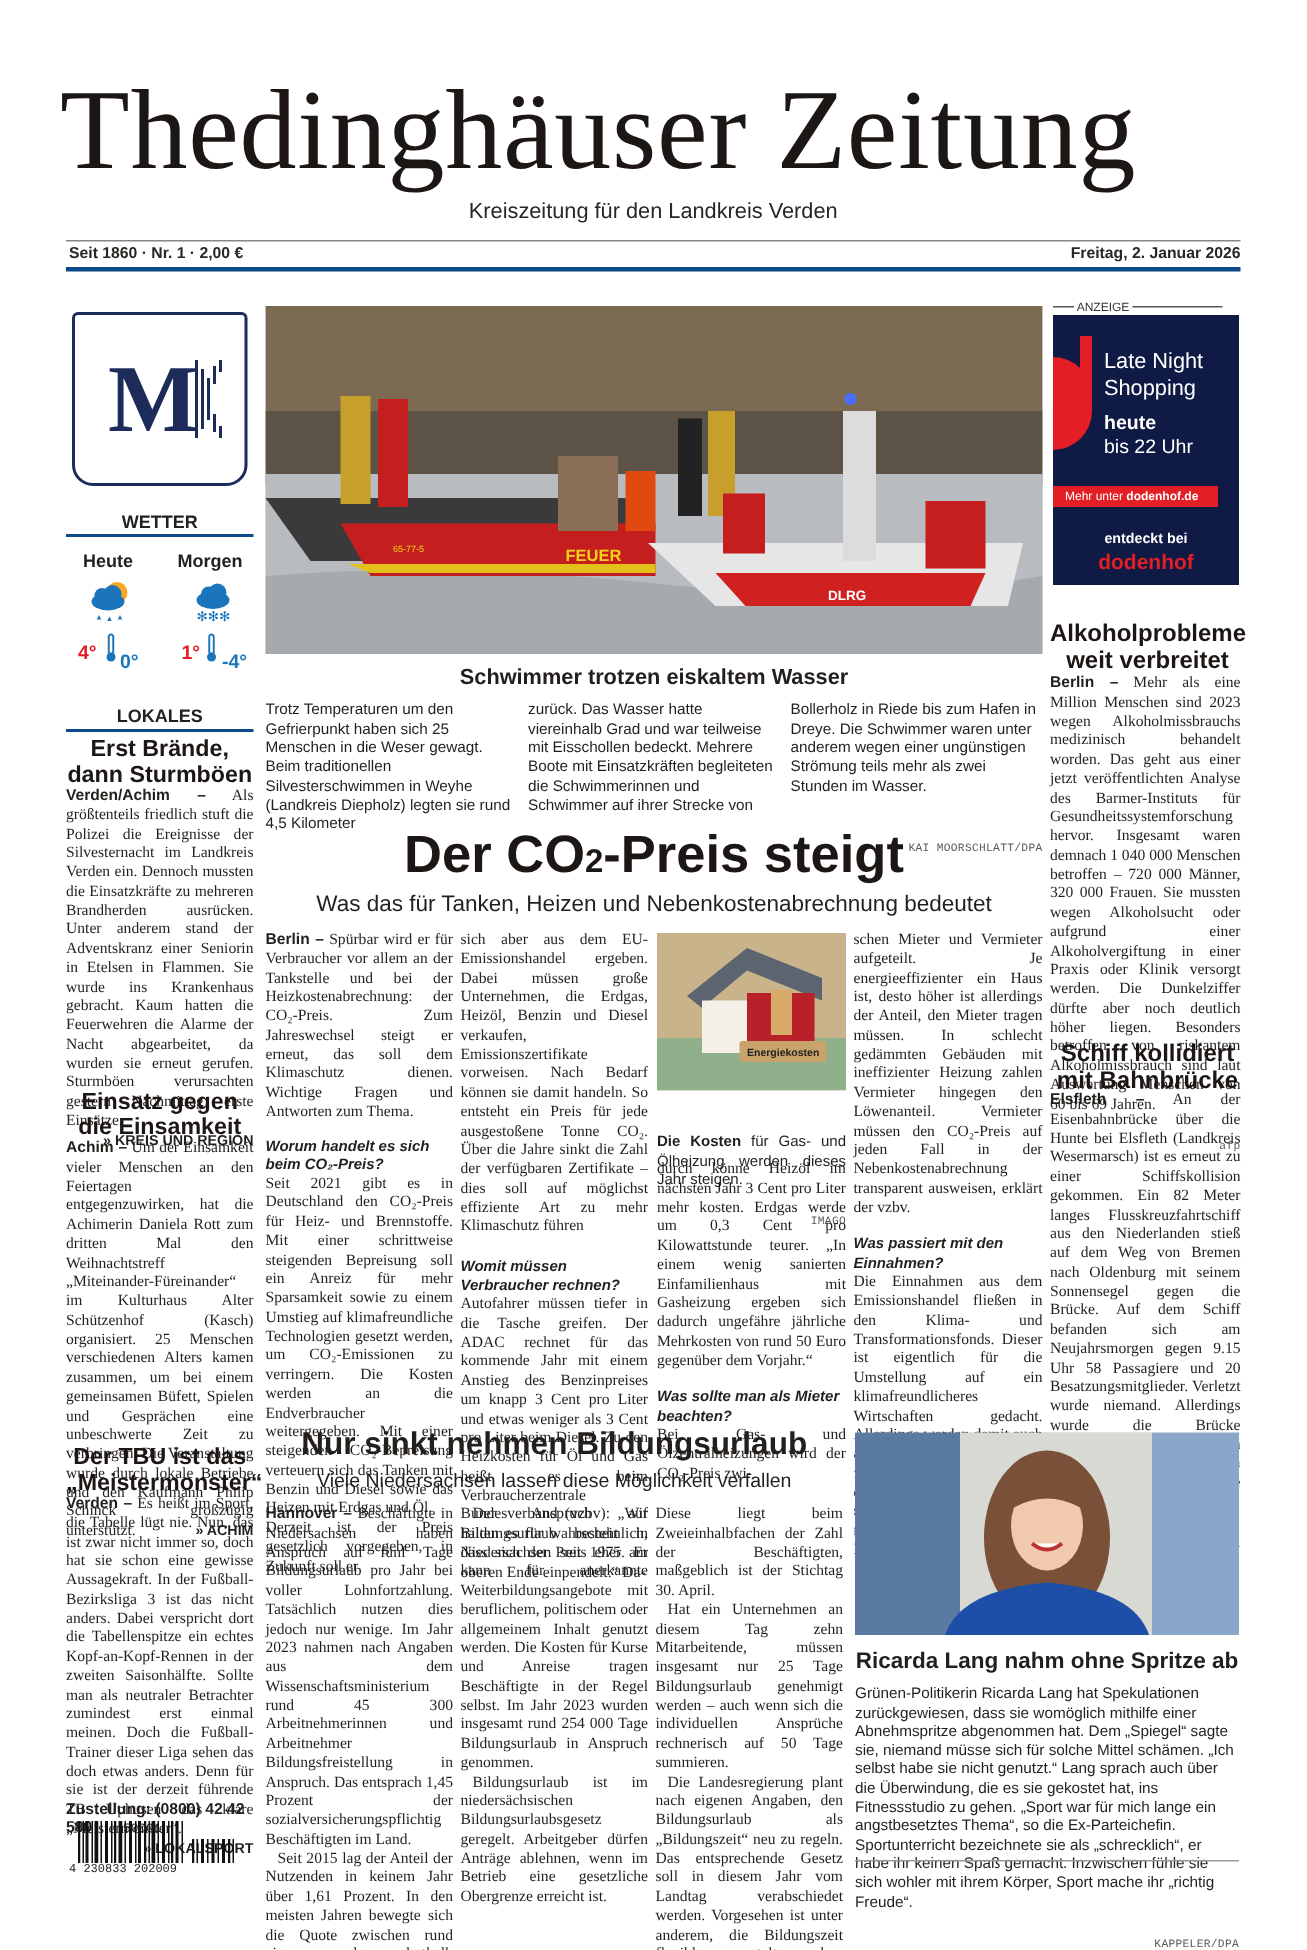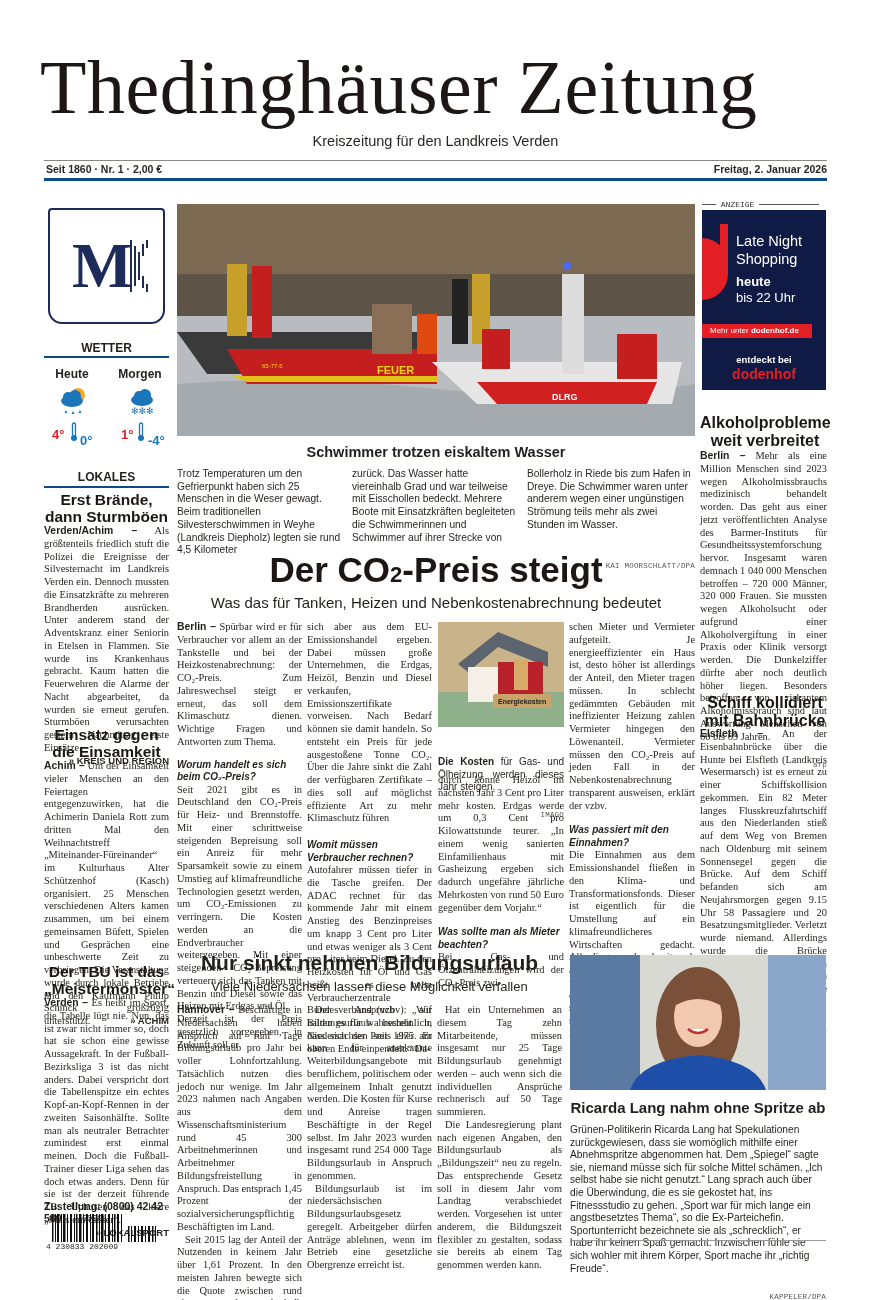--- a/index.html
+++ b/index.html
@@ -59,21 +59,21 @@
   #photo-caption-head { left: 177px; top: 444px; width: 518px; text-align: center; font-family: "Liberation Sans", sans-serif; font-weight: bold; font-size: 14.5px; }
   .cap-col { font-family: "Liberation Sans", sans-serif; font-size: 10.2px; line-height: 12.7px; color: #231f1c; }
 
   
   #co2-head { left: 177px; top: 548px; width: 518px; text-align: center; font-family: "Liberation Sans", sans-serif; font-weight: bold; font-size: 35px; line-height: 44px; color: #1c1714; }
   #co2-sub { left: 177px; top: 594px; width: 518px; text-align: center; font-family: "Liberation Sans", sans-serif; font-size: 15px; color: #231f1c; }
   .subq { font-family: "Liberation Sans", sans-serif; font-weight: bold; font-style: italic; font-size: 10px; line-height: 12.6px; margin-top: 10px; text-align: left; }
   .col { position: absolute; }
 
   
-  #ad-label { left: 702px; top: 200px; width: 126px; font-family: Liberation Mono, monospace; font-size: 8px; color: #333; }
+  #ad-label { left: 702px; top: 200px; width: 126px; font-family: Liberation Sans, sans-serif; font-size: 8px; color: #333; }
   #ad { left: 702px; top: 210px; width: 124px; height: 180px; background: #0f1b44; overflow: hidden; }
 
   #alk-head { left: 700px; top: 414px; width: 130px; font-size: 16px; line-height: 18px; }
   #alk-body { left: 700px; top: 450px; width: 127px; }
   #schiff-head { left: 700px; top: 694px; width: 130px; font-size: 16px; line-height: 18px; }
   #schiff-body { left: 700px; top: 728px; width: 127px; }
 
   
   #bild-head { left: 177px; top: 950px; width: 385px; text-align: center; font-family: "Liberation Sans", sans-serif; font-weight: bold; font-size: 21px; line-height: 26px; }
   #bild-sub { left: 177px; top: 979px; width: 385px; text-align: center; font-family: "Liberation Sans", sans-serif; font-size: 13px; }
@@ -319,20 +319,21 @@
 <div class="col body" style="left:177px;top:1004px;width:125px;">
   <b class="dl">Hannover –</b>
   <span>Beschäftigte in Niedersachsen haben Anspruch auf fünf Tage Bildungsurlaub pro Jahr bei voller Lohnfortzahlung. Tatsächlich nutzen dies jedoch nur wenige. Im Jahr 2023 nahmen nach Angaben aus dem Wissenschaftsministerium rund 45 300 Arbeitnehmerinnen und Arbeitnehmer Bildungsfreistellung in Anspruch. Das entsprach 1,45 Prozent der sozialversicherungspflichtig Beschäftigten im Land.</span>
   <div style="text-indent:8px;">Seit 2015 lag der Anteil der Nutzenden in keinem Jahr über 1,61 Prozent. In den meisten Jahren bewegte sich die Quote zwischen rund einem und anderthalb Prozent. Während der Corona-Pandemie sank sie zeit-</div>
 </div>
 <div class="col body" style="left:307px;top:1004px;width:125px;">
   <div style="text-indent:8px;">Der Anspruch auf Bildungsurlaub besteht in Niedersachsen seit 1975. Er kann für anerkannte Weiterbildungsangebote mit beruflichem, politischem oder allgemeinem Inhalt genutzt werden. Die Kosten für Kurse und Anreise tragen Beschäftigte in der Regel selbst. Im Jahr 2023 wurden insgesamt rund 254 000 Tage Bildungsurlaub in Anspruch genommen.</div>
   <div style="text-indent:8px;">Bildungsurlaub ist im niedersächsischen Bildungsurlaubsgesetz geregelt. Arbeitgeber dürfen Anträge ablehnen, wenn im Betrieb eine gesetzliche Obergrenze erreicht ist.</div>
 </div>
 <div class="col body" style="left:437px;top:1004px;width:125px;">
+  <div>Diese liegt beim Zweieinhalbfachen der Zahl der Beschäftigten, maßgeblich ist der Stichtag 30. April.</div>
   <div style="text-indent:8px;">Hat ein Unternehmen an diesem Tag zehn Mitarbeitende, müssen insgesamt nur 25 Tage Bildungsurlaub genehmigt werden – auch wenn sich die individuellen Ansprüche rechnerisch auf 50 Tage summieren.</div>
   <div style="text-indent:8px;">Die Landesregierung plant nach eigenen Angaben, den Bildungsurlaub als „Bildungszeit“ neu zu regeln. Das entsprechende Gesetz soll in diesem Jahr vom Landtag verabschiedet werden. Vorgesehen ist unter anderem, die Bildungszeit flexibler zu gestalten, sodass sie bereits ab einem Tag genommen werden kann.</div>
 
 </div>
 
 <svg id="photo-lang" class="abs" viewBox="0 0 256 135" preserveAspectRatio="none">
   <rect width="256" height="135" fill="#6f8fb4"></rect>
   <rect x="0" y="0" width="70" height="135" fill="#5b7aa2"></rect>
   <rect x="70" y="0" width="128" height="135" fill="#d9d9d4"></rect>
   <rect x="198" y="0" width="58" height="135" fill="#8aa6c8"></rect>

